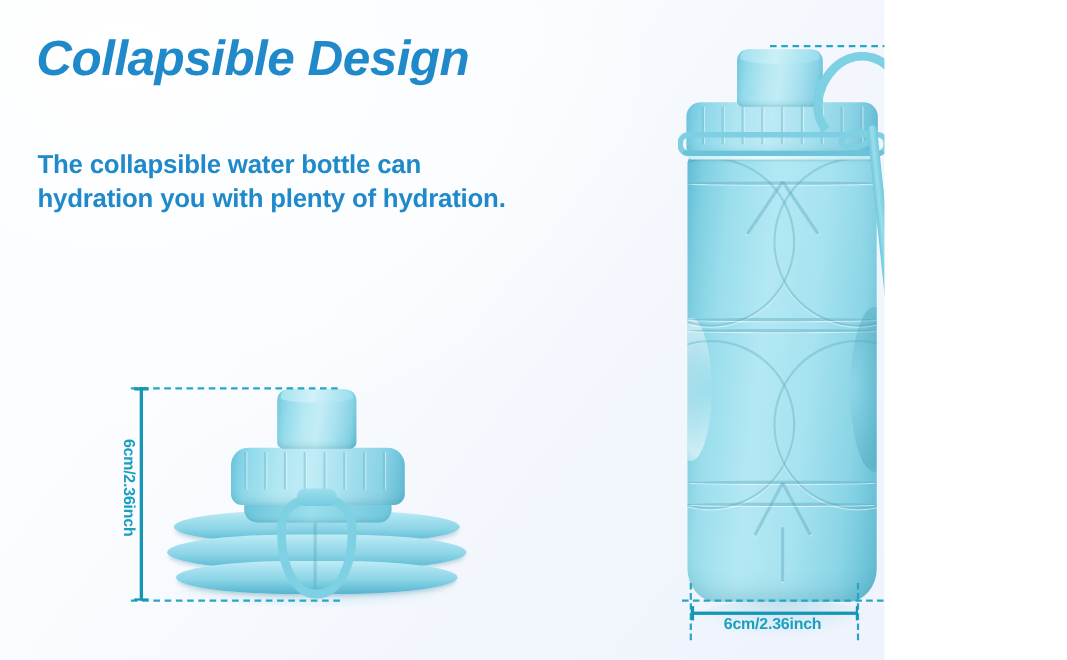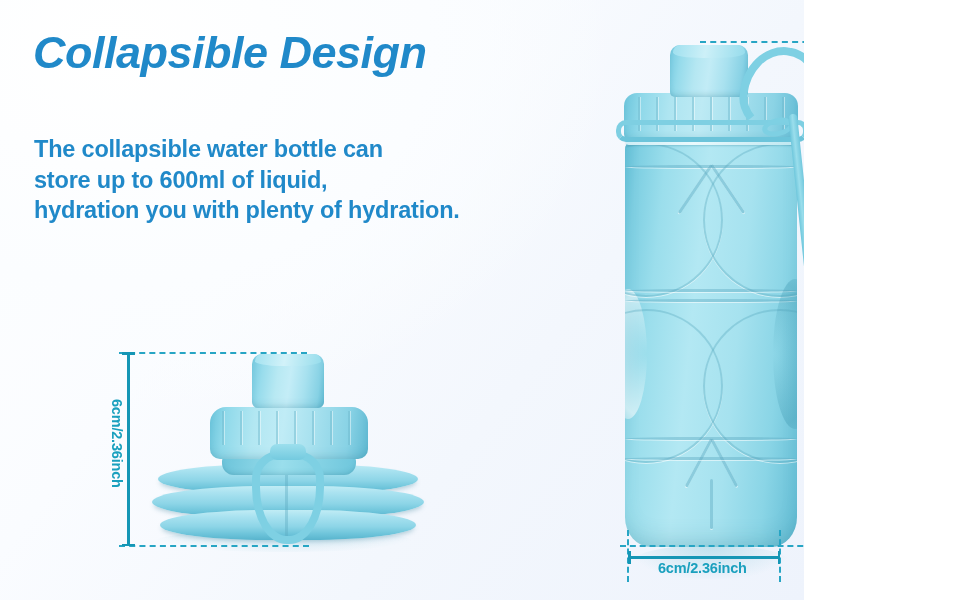--- a/index.html
+++ b/index.html
@@ -378,21 +378,20 @@
 </style>
 </head>
 <body>
 
 <div id="stage">
 
   <div id="headline">Collapsible Design</div>
 
   <div id="bodycopy">
     <div>The collapsible water bottle can</div>
-    <div>store up to 600ml of liquid,</div>
     <div>hydration you with plenty of hydration.</div>
   </div>
 
   <div id="bottle-upright">
 
     <div id="ub-reflection"></div>
 
     <div id="ub-body">
 
       <div class="crease crease-ring" style="top:26px;"></div>

